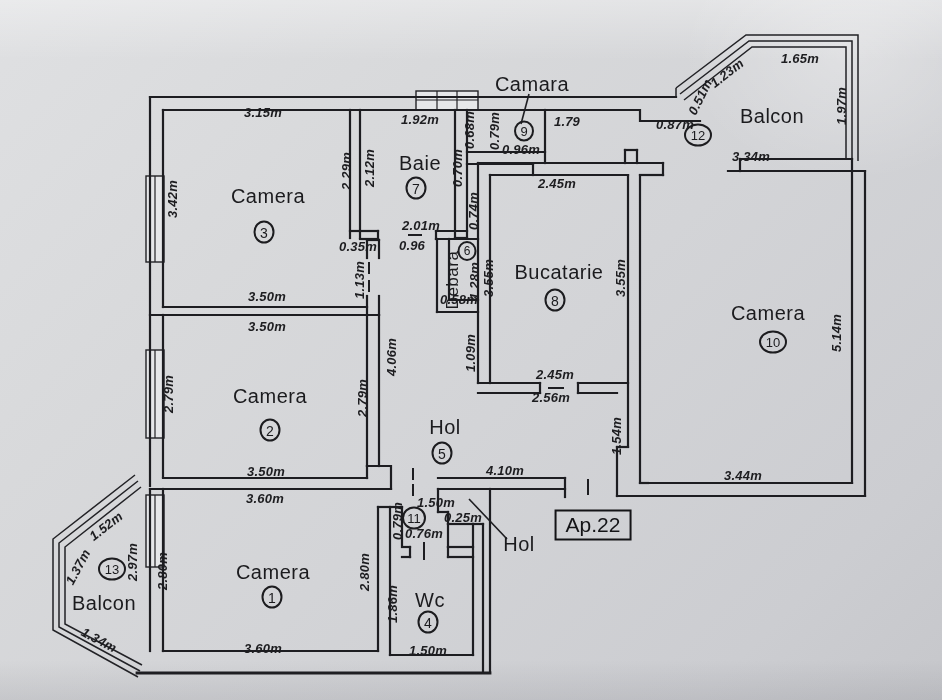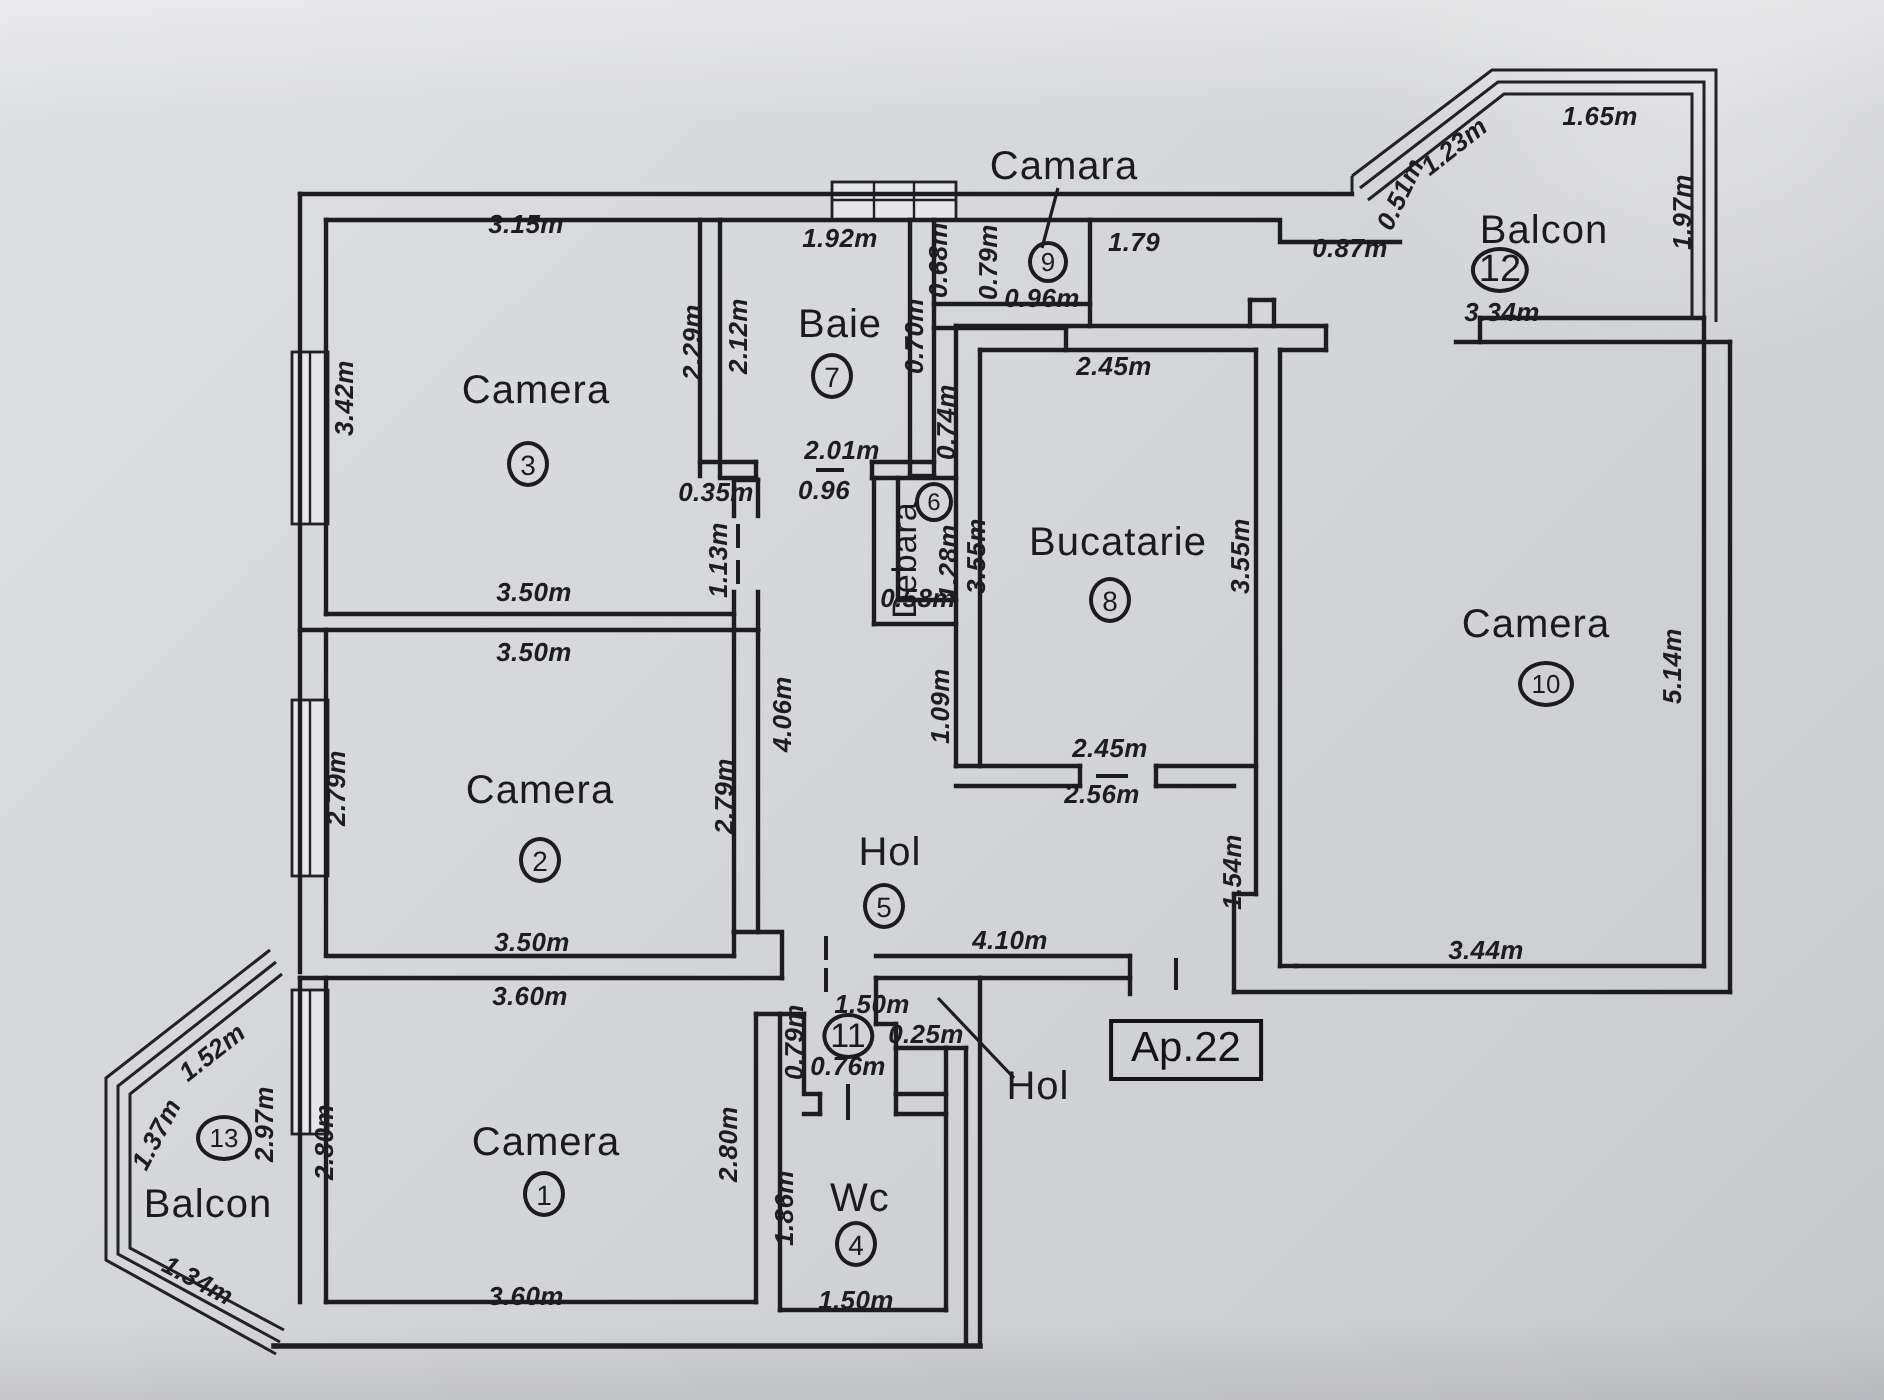--- a/index.html
+++ b/index.html
@@ -261,21 +261,21 @@
     <span class="circ" style="left:272px;top:597px">1</span>
     <span class="circ" style="left:270px;top:430px">2</span>
     <span class="circ" style="left:264px;top:232px">3</span>
     <span class="circ" style="left:428px;top:622px">4</span>
     <span class="circ" style="left:442px;top:453px">5</span>
     <span class="circ" style="left:467px;top:251px;min-width:19px;height:20px;font-size:12px">6</span>
     <span class="circ" style="left:416px;top:188px">7</span>
     <span class="circ" style="left:555px;top:300px">8</span>
     <span class="circ" style="left:524px;top:131px;min-width:20px;height:21px;font-size:13px">9</span>
     <span class="circ" style="left:773px;top:342px;min-width:28px;font-size:13px">10</span>
-    <span class="circ" style="left:424px;top:518px;min-width:24px;font-size:17px">11</span>
-    <span class="circ" style="left:750px;top:135px;min-width:28px;font-size:19px">12</span>
+    <span class="circ" style="left:414px;top:518px;min-width:24px;font-size:13px">11</span>
+    <span class="circ" style="left:698px;top:135px;min-width:28px;font-size:13px">12</span>
     <span class="circ" style="left:112px;top:569px;min-width:28px;font-size:13px">13</span>
 
     <div class="apbox" style="left:593px;top:525px">Ap.22</div>
   </div>
 
   <div class="shade-bottom"></div>
 </div>
 
 </body></html>

